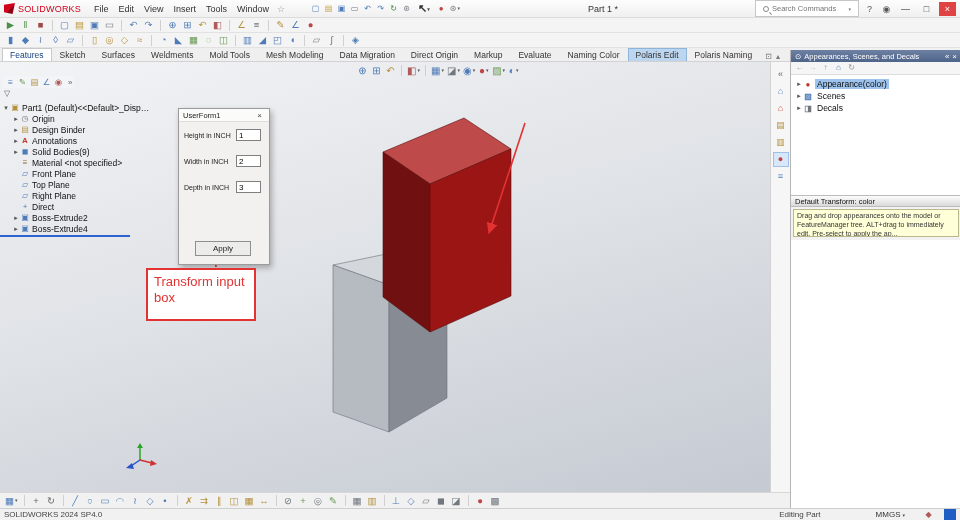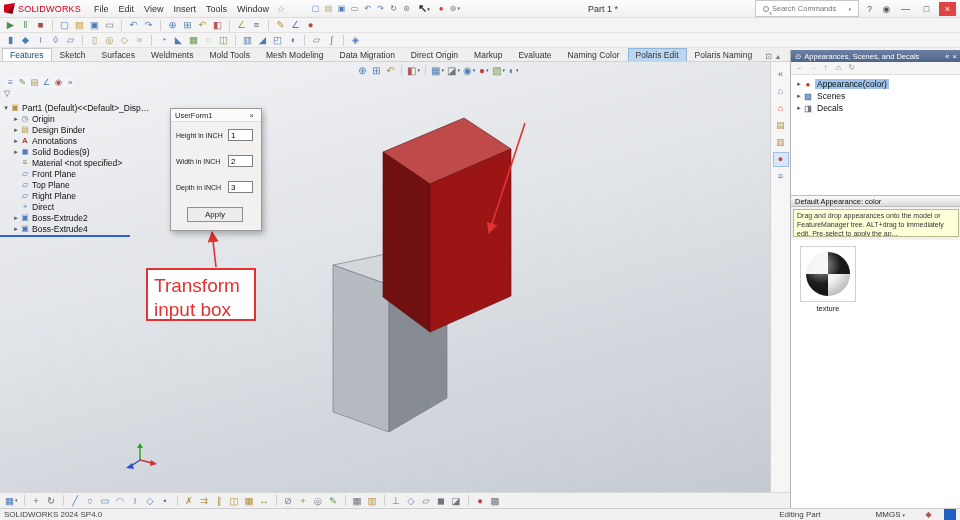--- a/index.html
+++ b/index.html
@@ -50,31 +50,31 @@
 .fmtabs .ic{min-width:11px;height:12px;font-size:8.5px;}
 .fmchev{color:#666;font-size:8px;margin-left:3px;}
 .fmfilter{position:absolute;left:4px;top:27px;color:#667;font-size:8px;}
 .ftree{position:absolute;left:2px;top:40px;width:158px;}
 .trow{display:flex;align-items:center;height:11px;white-space:nowrap;}
 .arr{width:8px;font-size:7px;color:#555;text-align:center;flex:0 0 auto;}
 .tic{width:10px;font-size:8px;text-align:center;margin-right:2px;flex:0 0 auto;font-weight:700;}
 .tlb{font-size:8.5px;color:#101010;overflow:hidden;text-overflow:ellipsis;max-width:128px;}
 .rollback{position:absolute;left:0;top:173px;width:130px;height:2px;background:#2f63cf;}
 
-.dialog{position:absolute;left:170px;top:46px;width:92px;height:123px;background:#f2f1ef;border:1px solid #9b9b9b;box-shadow:2px 3px 6px rgba(0,0,0,.28);}
+.dialog{position:absolute;left:178px;top:46px;width:92px;height:157px;background:#f2f1ef;border:1px solid #9b9b9b;box-shadow:2px 3px 6px rgba(0,0,0,.28);}
 .dtitle{height:13px;display:flex;align-items:center;padding:0 4px;background:#fbfbfa;border-bottom:1px solid #ddd;font-size:7.5px;color:#222;}
 .dclose{margin-left:auto;width:11px;height:10px;display:flex;align-items:center;justify-content:center;font-size:8px;color:#444;}
 .drow{display:flex;align-items:center;height:26px;padding:0 5px;}
 .dlabel{width:52px;font-size:7px;color:#222;}
 .dinput{width:25px;height:12px;border:1px solid #7f7f7f;background:#fff;font-size:8px;padding:0 2px;font-family:inherit;}
 .dapply{position:absolute;left:16px;bottom:8px;width:56px;height:15px;background:#ececeb;border:1px solid #8f8f8f;display:flex;align-items:center;justify-content:center;font-size:8px;color:#222;}
 
 .callout{position:absolute;background:#fff;border:2px solid var(--accent-red);color:var(--accent-red);}
 #co1{left:499px;top:28px;width:142px;height:33px;font-size:19px;display:flex;align-items:center;justify-content:center;}
-#co2{left:146px;top:206px;width:110px;height:53px;font-size:19px;line-height:1.25;padding:4px 6px;}
+#co2{left:146px;top:206px;width:110px;height:53px;font-size:13px;line-height:1.25;padding:4px 6px;}
 
 .scene{position:absolute;left:0;top:0;}
 .ann-line{stroke:var(--accent-red);stroke-width:1.6;fill:none;}
 .arrowhead{fill:var(--accent-red);}
 .f-rl{fill:var(--box-red-left);stroke:#5c0d0d;stroke-width:.6;}
 .f-rr{fill:var(--box-red-right);stroke:#5c0d0d;stroke-width:.6;}
 .f-rt{fill:var(--box-red-top);stroke:#5c0d0d;stroke-width:.6;}
 .f-gf{fill:var(--box-gray-front);stroke:#6d717a;stroke-width:.6;}
 .f-gr{fill:var(--box-gray-right);stroke:#6d717a;stroke-width:.6;}
 .f-gt{fill:var(--box-gray-top);stroke:#6d717a;stroke-width:.6;}
@@ -577,29 +577,23 @@
           <span class="arr">▸</span>
           <span class="tic" style="color: rgb(79, 124, 184);">▨</span>
           <span class="plb">Scenes</span>
         </div>
         <div class="prow">
           <span class="arr">▸</span>
           <span class="tic" style="color: rgb(112, 119, 127);">◨</span>
           <span class="plb">Decals</span>
         </div>
       </div>
-    <div class="defbar">Default Appearance: color</div>
+    <div class="defbar">Default Transform: color</div>
     <div class="ptip">Drag and drop appearances onto the model or FeatureManager tree.  ALT+drag to immediately edit.  Pre-select to apply the ap...</div>
     <div class="thumbs" id="thumbs">
-        <div class="thumb">
-          <div class="tframe checker-sphere">
-            <div class="sphere checker-sphere-s"></div>
-          </div>
-          <div class="tlabel">texture</div>
-        </div>
       </div>
   </aside>
 
   <div class="bottombar" id="btb">
       <span class="ic">
         <span class="gl" style="color: rgb(79, 124, 184);">▦</span>
         <span class="car">▾</span>
       </span>
       <span class="tsep"></span>
       <span class="ic">

